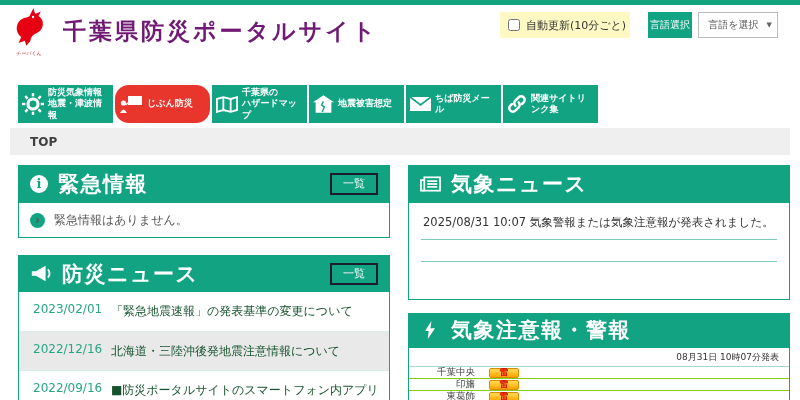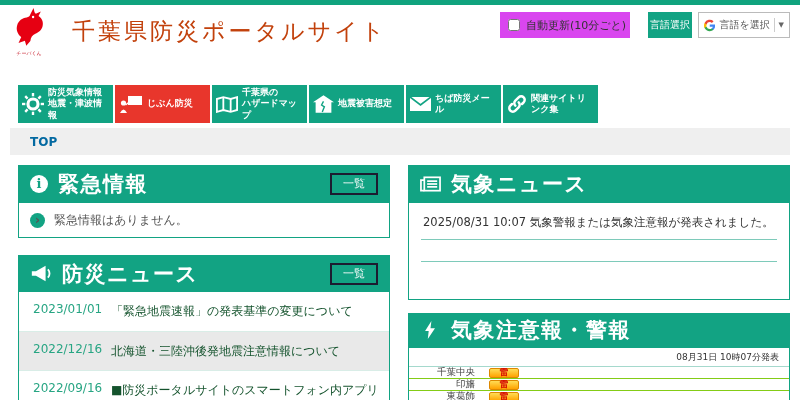--- a/index.html
+++ b/index.html
@@ -4,47 +4,47 @@
 <style>
   * { margin:0; padding:0; box-sizing:border-box; }
   html,body { width:800px; height:400px; overflow:hidden; background:#fff;
     font-family:"DejaVu Sans","Liberation Sans",sans-serif; }
   .abs { position:absolute; }
 
   
   #topbar { left:0; top:0; width:800px; height:5px; background:#10a37e; }
   #mascot { left:10px; top:7px; width:38px; height:48px; text-align:center; }
   #mascot-name { font-size:5px; color:#c00012; display:block; line-height:1; }
-  #site-title { left:72px; top:16px; font-size:23px; font-weight:normal; color:#c2410c; letter-spacing:3px; white-space:nowrap; }
-
-  #auto-update { left:500px; top:12px; width:130px; height:26px; background:#d946ef;
+  #site-title { left:63px; top:16px; font-size:23px; font-weight:bold; color:#701a75; letter-spacing:3px; white-space:nowrap; }
+
+  #auto-update { left:500px; top:12px; width:130px; height:26px; background:#fef9c3;
     display:flex; align-items:center; gap:6px; padding:0 8px; }
   #auto-update input { width:12px; height:12px; }
   #auto-update span { font-size:11px; color:#333; white-space:nowrap; }
 
   #lang-btn { left:648px; top:12px; width:44px; height:26px; background:#12a383; color:#fff;
     font-size:10px; display:flex; align-items:center; justify-content:center; cursor:pointer; }
-  #g-widget { left:698px; top:12px; width:92px; height:26px; background:#fff; border:1px solid #bbb;
+  #g-widget { left:698px; top:12px; width:80px; height:26px; background:#fff; border:1px solid #bbb;
     display:flex; align-items:center; gap:4px; padding:0 5px; }
   #g-widget .g-label { font-size:10px; color:#555; white-space:nowrap; }
   #g-widget .g-div { width:1px; height:14px; background:#ccc; margin-left:auto; }
   #g-widget .g-arrow { font-size:7px; color:#666; }
 
   
   #nav { left:18px; top:85px; display:flex; gap:2px; }
   .nav-btn { width:95px; height:38px; background:#12a383; color:#fff; display:flex;
     align-items:center; gap:4px; padding:0 4px; cursor:pointer; }
-  .nav-btn.red { background:#e8362c; }
+  .nav-btn.red { background:#e8362c;border-radius:14px; }
   .nav-label { font-size:9px; line-height:1.25; font-weight:bold; }
   .nav-icon { flex-shrink:0; display:flex; align-items:center; }
 
   
   #breadcrumb { left:10px; top:128px; width:780px; height:27px; background:#efefef;
     display:flex; align-items:center; padding-left:20px; }
-  #breadcrumb span { font-size:12px; font-weight:bold; color:#0369a1; }
+  #breadcrumb span { font-size:12px; font-weight:bold; color:#404040; }
 
   
   .panel-header { height:37px; background:#12a383; display:flex; align-items:center;
     gap:10px; padding:0 12px; }
   .panel-title { color:#fff; font-weight:bold; font-size:21px; letter-spacing:1.5px; white-space:nowrap; }
   .list-btn { margin-left:auto; width:48px; height:22px; border:2px solid #1c1c30; color:#fff;
     font-size:11px; display:flex; align-items:center; justify-content:center; cursor:pointer; }
 
   #emergency { left:18px; top:165px; width:372px; }
   #emergency .panel-body { border:1px solid #12a383; height:36px; display:flex; align-items:center;
@@ -210,21 +210,21 @@
       <svg width="22" height="17" viewBox="0 0 24 18">
           <path fill="#fff" d="M2 6.5 h4.5 L17 .5 v17 L6.5 11.5 H2 z"></path>
           <path d="M19.5 4.5 a6.5 6.5 0 0 1 0 9" stroke="#fff" stroke-width="2" fill="none"></path>
         </svg>
     </span>
     <span class="panel-title">防災ニュース</span>
     <span class="list-btn">一覧</span>
   </div>
   <div class="panel-body">
     <div class="news-row">
-      <span class="news-date">2023/01/01</span>
+      <span class="news-date">2023/02/01</span>
       <span class="news-text">「緊急地震速報」の発表基準の変更について</span>
     </div>
     <div class="news-row alt">
       <span class="news-date">2022/12/16</span>
       <span class="news-text">北海道・三陸沖後発地震注意情報について</span>
     </div>
     <div class="news-row">
       <span class="news-date">2022/09/16</span>
       <span class="news-text">■防災ポータルサイトのスマートフォン内アプリでの閲覧について</span>
     </div>

